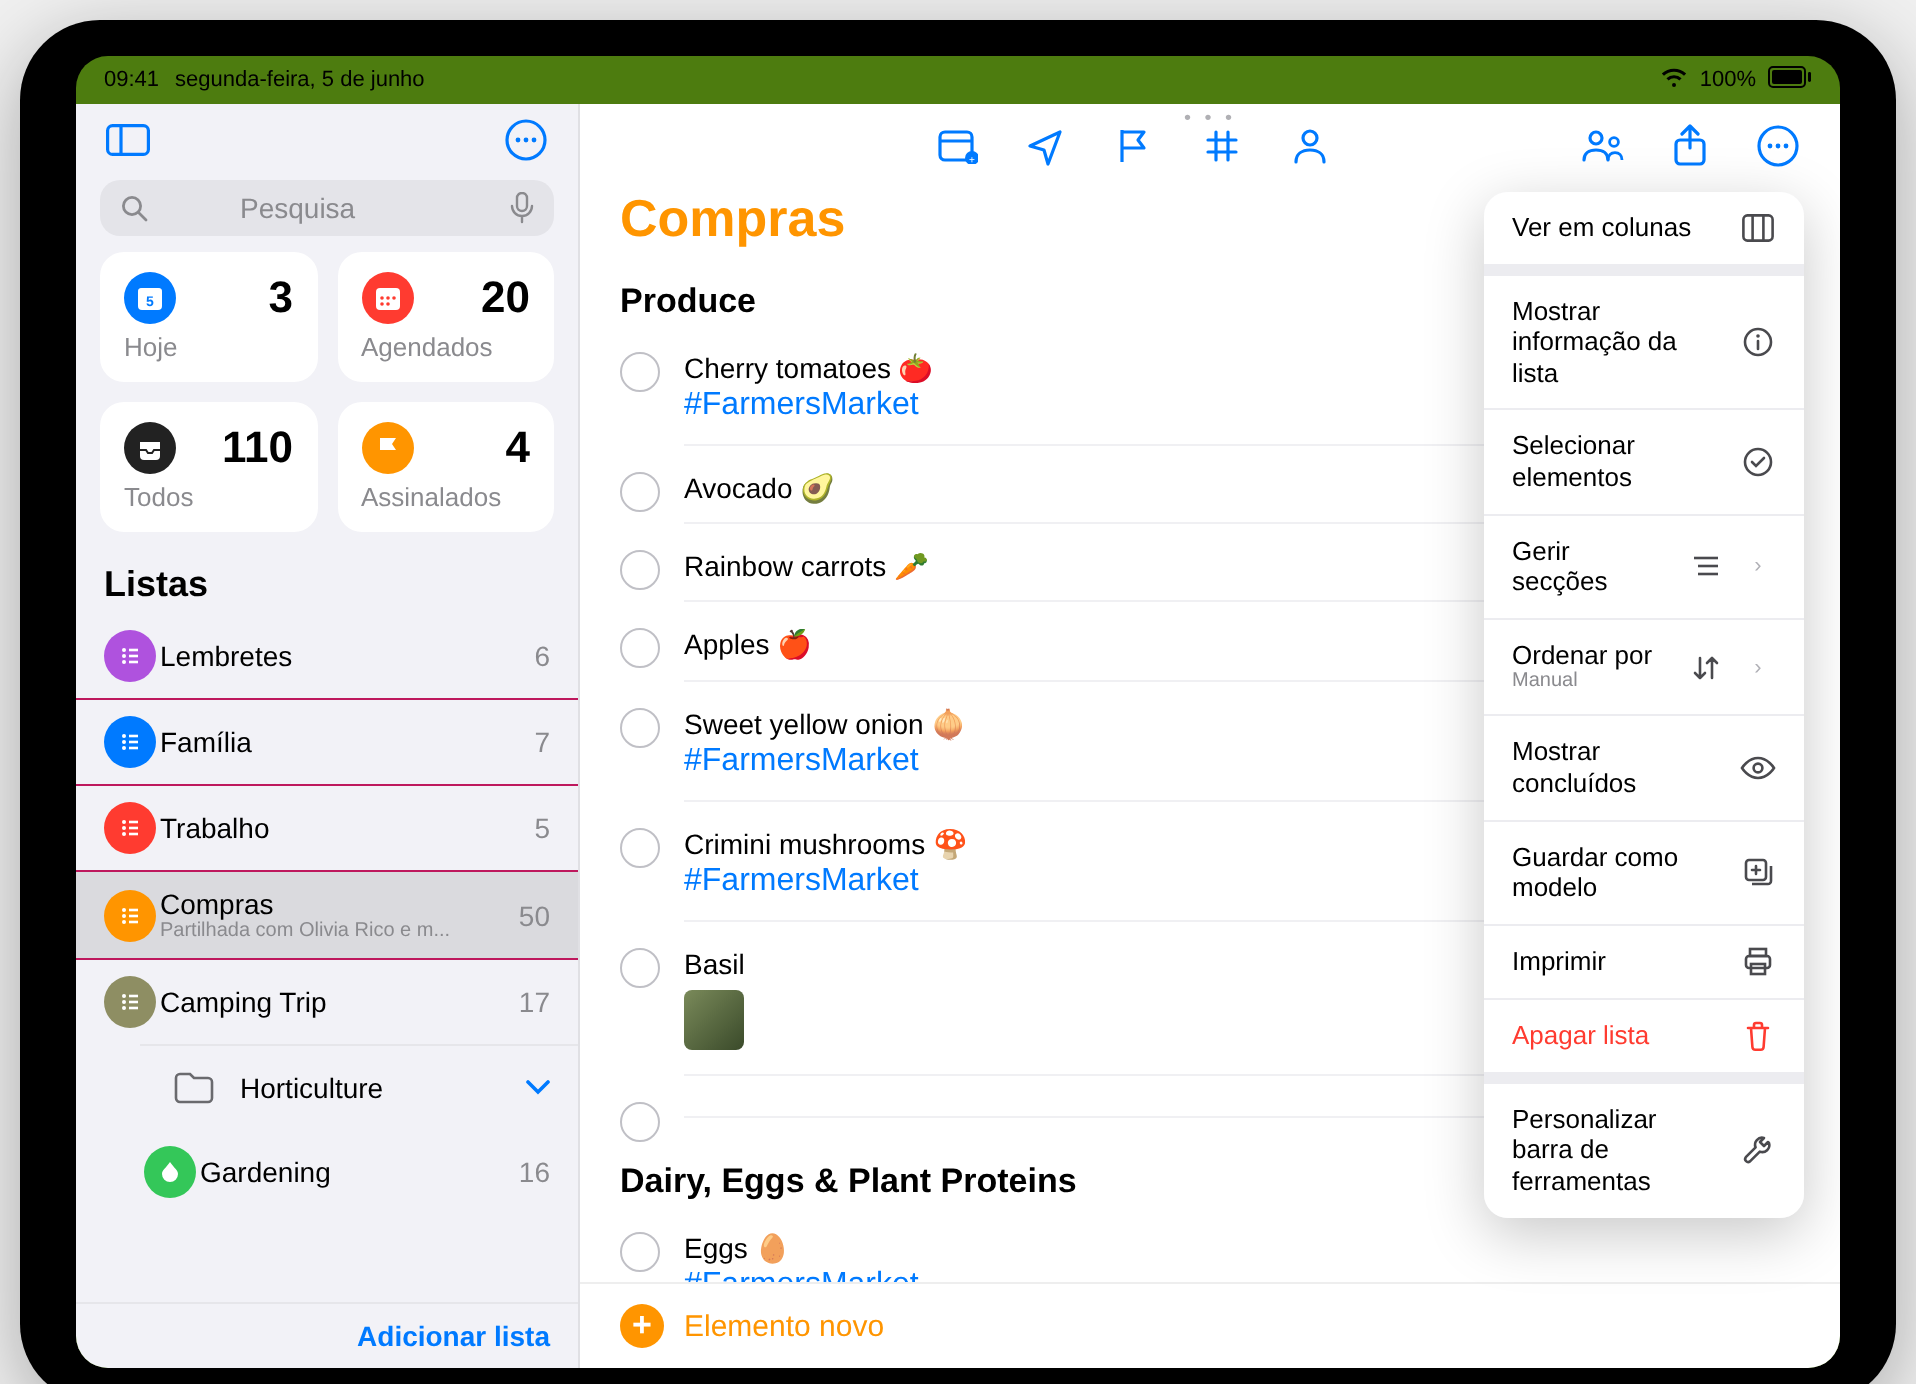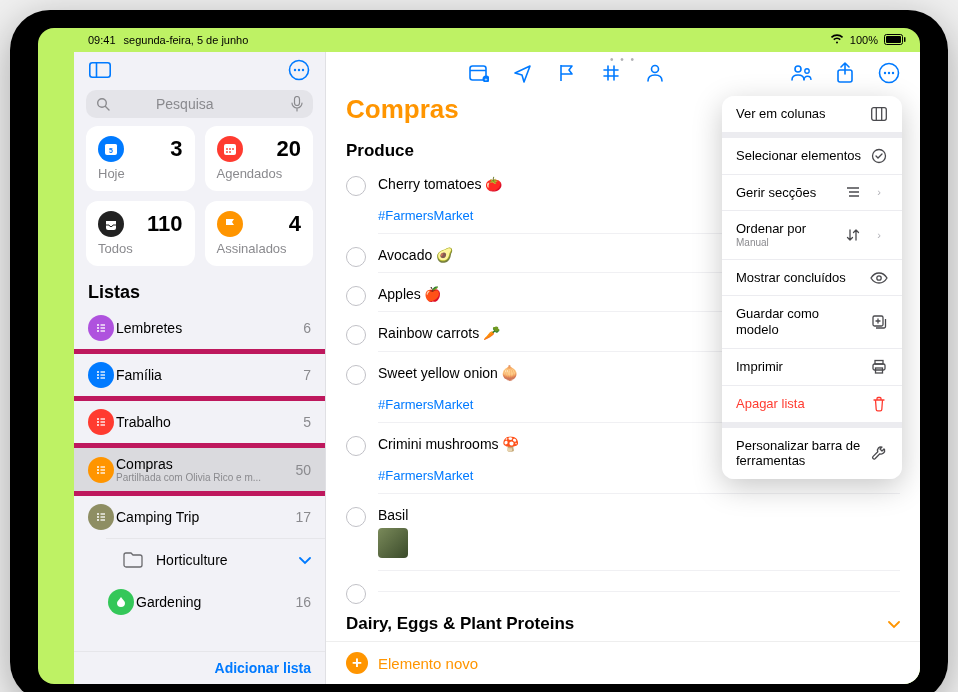--- a/index.html
+++ b/index.html
@@ -1,18 +1,18 @@
 <!DOCTYPE html>
 <html><head>
 <meta charset="utf-8">
 <style>
 * { margin: 0; padding: 0; box-sizing: border-box; font-family: -apple-system, BlinkMacSystemFont, "Segoe UI", Helvetica, Arial, sans-serif; }
 body { background: #f0f0f0; display: flex; justify-content: center; align-items: center; min-height: 100vh; padding: 10px; }
 .device { width: 958px; height: 692px; background: #000; border-radius: 40px; padding: 18px 28px; box-shadow: 0 10px 40px rgba(0,0,0,0.3); position: relative; }
-.screen { width: 100%; height: 100%; background: #bef264; border-radius: 16px; overflow: hidden; display: flex; flex-direction: column; padding-left: 36px; }
+.screen { width: 100%; height: 100%; background: #4d7c0f; border-radius: 16px; overflow: hidden; display: flex; flex-direction: column; }
 .statusbar { height: 24px; display: flex; justify-content: space-between; align-items: center; padding: 0 14px; font-size: 11px; color: #000; }
 .statusbar-left { display: flex; gap: 8px; align-items: center; }
 .statusbar-right { display: flex; gap: 6px; align-items: center; font-size: 11px; }
 .content { flex: 1; display: flex; overflow: hidden; position: relative; }
 .sidebar { width: 252px; background: #f2f2f7; display: flex; flex-direction: column; border-right: 1px solid #e0e0e4; }
 .sidebar-top { display: flex; justify-content: space-between; padding: 4px 12px 6px; }
 .icon-btn { width: 28px; height: 28px; display: flex; align-items: center; justify-content: center; color: #007aff; cursor: pointer; }
 .search-wrap { padding: 0 12px 8px; }
 .search { background: #e4e4e9; border-radius: 10px; padding: 6px 10px; display: flex; align-items: center; gap: 6px; color: #8a8a8e; font-size: 14px; }
 .search svg { flex: none; }
@@ -25,43 +25,43 @@
 .smart-label { font-size: 13px; color: #8a8a8e; margin-top: 4px; }
 .lists-header { font-size: 18px; font-weight: 700; padding: 6px 14px 4px; }
 .lists { flex: 1; overflow: auto; }
 .list-item { display: flex; align-items: center; padding: 8px 14px; gap: 2px; font-size: 14px; }
 .list-item.selected { background: #dadade; }
 .list-icon { width: 26px; height: 26px; border-radius: 50%; display: flex; align-items: center; justify-content: center; color: #fff; font-size: 13px; flex: none; }
 .list-text { flex: 1; min-width: 0; }
 .list-title { font-size: 14px; }
 .list-sub { font-size: 10px; color: #8a8a8e; white-space: nowrap; overflow: hidden; text-overflow: ellipsis; }
 .list-count { color: #8a8a8e; font-size: 14px; }
-.list-item + .list-item { border-top: 5px solid #be185d; }
+.list-item + .list-item { border-top: 1px solid #be185d; }
 .folder-item { display: flex; align-items: center; padding: 8px 14px; gap: 10px; border-top: 1px solid #e6e6ea; margin-left: 32px; }
 .folder-icon { width: 26px; height: 26px; display: flex; align-items: center; justify-content: center; color: #6a6a6e; }
 .folder-title { flex: 1; font-size: 14px; }
 .folder-chev { color: #007aff; }
 .add-list { text-align: right; padding: 8px 14px; color: #007aff; font-size: 14px; font-weight: 700; border-top: 1px solid #e6e6ea; }
 .main { flex: 1; background: #fff; display: flex; flex-direction: column; position: relative; }
 .grabber { position:absolute; top:2px; left:50%; transform:translateX(-50%); color:#b0b0b4; font-size:10px; letter-spacing:2px;}
 .main-toolbar { display: flex; justify-content: flex-end; gap: 22px; padding: 10px 20px 6px; }
 .tb-icon { color: #007aff; width: 22px; height: 22px; display: flex; align-items: center; justify-content: center; cursor:pointer;}
 .main-body { flex: 1; overflow: auto; padding: 0 20px; }
 .list-title-main { color: #ff9500; font-size: 26px; font-weight: 700; padding: 4px 0 12px; }
 .section-header { font-size: 17px; font-weight: 700; padding: 4px 0 8px; display: flex; align-items:center; justify-content:space-between;}
 .section-header .chev { color:#ff9500; font-size:14px;}
 .reminder { display: flex; gap: 12px; padding: 6px 0; align-items: flex-start; }
 .check-circle { width: 20px; height: 20px; border: 1.5px solid #c0c0c6; border-radius: 50%; flex: none; margin-top: 1px; }
 .reminder-text { flex: 1; font-size: 14px; line-height: 1.3; border-bottom: 1px solid #f0f0f3; padding-bottom: 8px; }
 .reminder-title { color: #000; }
-.reminder-tag { color: #007aff; font-size: 13px; margin-top: 15px; }
+.reminder-tag { color: #007aff; font-size: 16px; margin-top: 0; }
 .reminder-img { width: 30px; height: 30px; border-radius: 4px; background: linear-gradient(135deg,#7a8a5a,#3a4a2a); margin-top: 4px; display:inline-block;}
 .new-item-bar { display: flex; align-items: center; gap: 10px; padding: 10px 20px; color: #ff9500; font-size: 15px; font-weight: 500; border-top: 1px solid #eee; }
 .plus-circle { width: 22px; height: 22px; border-radius: 50%; background: #ff9500; color: #fff; display: flex; align-items: center; justify-content: center; font-size: 17px; font-weight: 700; }
-.menu-popover { position: absolute; top: 44px; right: 18px; width: 180px; background: #f6f6f9; border-radius: 12px; box-shadow: 0 8px 30px rgba(0,0,0,0.22); overflow: hidden; z-index: 10; font-size: 13px; }
+.menu-popover { position: absolute; top: 44px; right: 18px; width: 160px; background: #f6f6f9; border-radius: 12px; box-shadow: 0 8px 30px rgba(0,0,0,0.22); overflow: hidden; z-index: 10; font-size: 13px; }
 .menu-item { display: flex; align-items: center; justify-content: space-between; padding: 10px 14px; background: #fff; cursor:pointer; gap:8px;}
 .menu-item + .menu-item { border-top: 1px solid #ececf0; }
 .menu-sep { height: 6px; background: #ececf0; }
 .menu-label { flex: 1; line-height: 1.2; }
 .menu-sub { font-size: 10px; color: #8a8a8e; }
 .menu-icon { color: #4a4a4e; width: 18px; display: flex; justify-content: center; }
 .menu-icon.chev { color: #b0b0b6; font-size: 11px; }
 .menu-item.danger { color: #ff3b30; }
 .menu-item.danger .menu-icon { color: #ff3b30; }
 </style>
@@ -366,28 +366,28 @@
             <div class="reminder">
        <div class="check-circle"></div>
        <div class="reminder-text">
          <div class="reminder-title">Avocado 🥑</div>
 
        </div>
      </div>
             <div class="reminder">
        <div class="check-circle"></div>
        <div class="reminder-text">
+         <div class="reminder-title">Rainbow carrots 🥕</div>
+
+       </div>
+     </div>
+            <div class="reminder">
+       <div class="check-circle"></div>
+       <div class="reminder-text">
          <div class="reminder-title">Apples 🍎</div>
-
-       </div>
-     </div>
-            <div class="reminder">
-       <div class="check-circle"></div>
-       <div class="reminder-text">
-         <div class="reminder-title">Rainbow carrots 🥕</div>
 
        </div>
      </div>
             <div class="reminder">
        <div class="check-circle"></div>
        <div class="reminder-text">
          <div class="reminder-title">Sweet yellow onion 🧅</div>
          <div class="reminder-tag">#FarmersMarket</div>
 
        </div>
@@ -447,20 +447,34 @@
                   <rect x="0.7" y="0.7" width="14.6" height="12.6" rx="2" fill="none" stroke="currentColor" stroke-width="1.3"></rect>
                   <line x1="5.3" y1="1" x2="5.3" y2="13" stroke="currentColor" stroke-width="1.3"></line>
                   <line x1="10.7" y1="1" x2="10.7" y2="13" stroke="currentColor" stroke-width="1.3"></line>
                 </svg>
               </div>
 
     </div>
             <div class="menu-sep"></div>
             <div class="menu-item">
       <div class="menu-label">
+        <div>Mostrar informação da lista</div>
+
+      </div>
+      <div class="menu-icon">
+                <svg width="16" height="16" viewBox="0 0 16 16">
+                  <circle cx="8" cy="8" r="6.5" fill="none" stroke="currentColor" stroke-width="1.3"></circle>
+                  <circle cx="8" cy="5" r="0.9" fill="currentColor"></circle>
+                  <line x1="8" y1="7.5" x2="8" y2="11.5" stroke="currentColor" stroke-width="1.3" stroke-linecap="round"></line>
+                </svg>
+              </div>
+
+    </div>
+            <div class="menu-item">
+      <div class="menu-label">
         <div>Selecionar elementos</div>
 
       </div>
       <div class="menu-icon">
                 <svg width="16" height="16" viewBox="0 0 16 16">
                   <circle cx="8" cy="8" r="6.5" fill="none" stroke="currentColor" stroke-width="1.3"></circle>
                   <path d="M5 8l2 2 4-4" fill="none" stroke="currentColor" stroke-width="1.3" stroke-linecap="round"></path>
                 </svg>
               </div>
 

